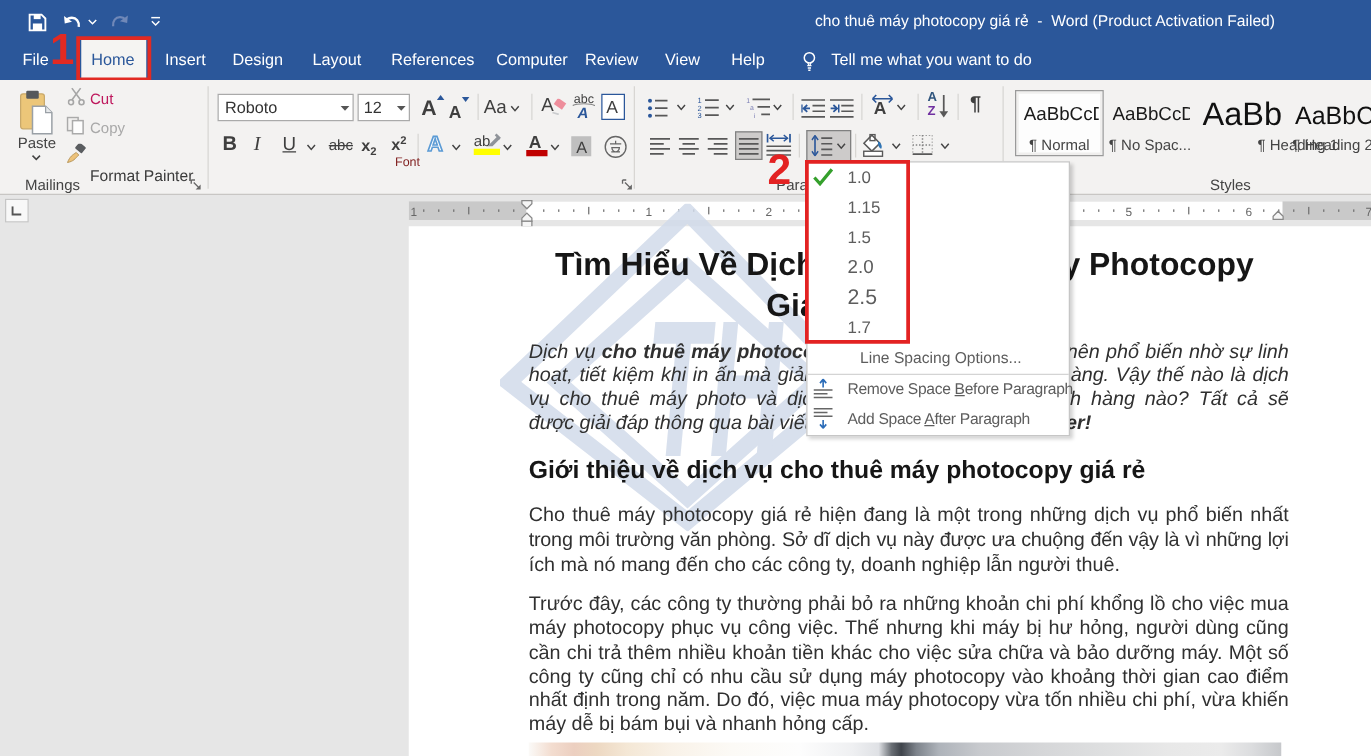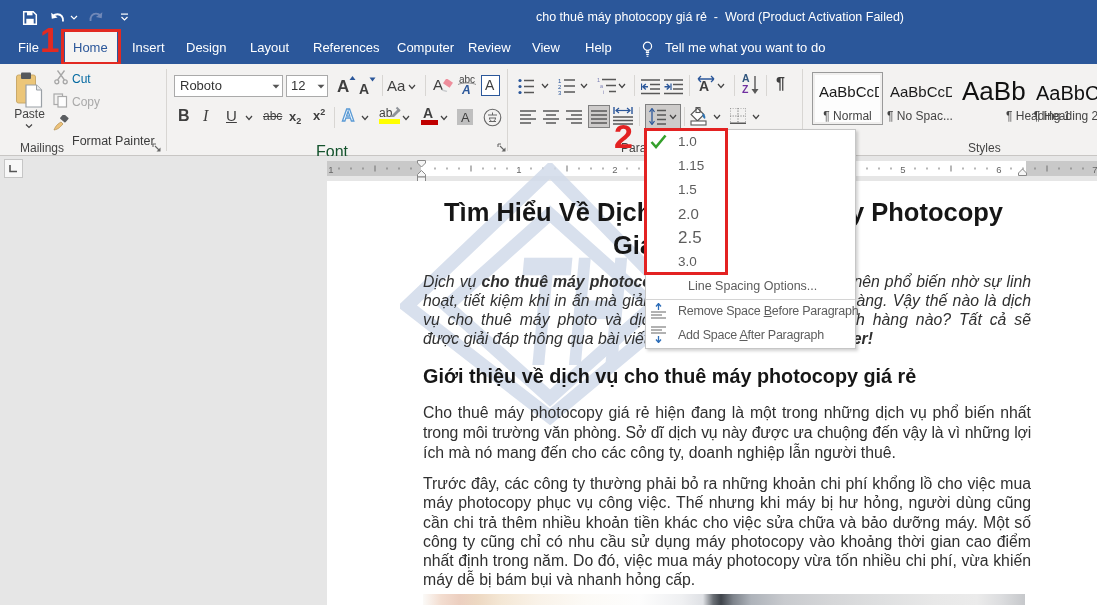--- a/index.html
+++ b/index.html
@@ -29,21 +29,21 @@
 <svg class="a" style="left:88px;top:9px" width="17" height="16" viewBox="0 0 17 16">
  <path d="M2.5 12 C2 7.5 4.5 4.7 8 4.7 C10 4.7 11.5 5.5 12.5 6.7" fill="none" stroke="#7088b8" stroke-width="1.8"></path>
  <path d="M14.3 3.3 L13.7 9.3 L7.9 7.9 Z" fill="#7088b8"></path>
 </svg>
 
 <svg class="a" style="left:120px;top:13px" width="9" height="8" viewBox="0 0 9 8">
  <rect x="1" y="0.5" width="7" height="1.2" fill="#fff"></rect>
  <path d="M1.5 4 L4.5 7 L7.5 4" fill="none" stroke="#fff" stroke-width="1.2"></path>
 </svg>
 
-<div class="a" style="left:420px;top:0;width:600px;text-align:center;color:#fff;font-size:12.5px;line-height:34px">cho thuê máy photocopy giá rẻ&nbsp; - &nbsp;Word (Product Activation Failed)</div>
+<div class="a" style="left:420px;top:0;width:600px;text-align:right;color:#fff;font-size:12.5px;line-height:34px">cho thuê máy photocopy giá rẻ&nbsp; - &nbsp;Word (Product Activation Failed)</div>
 
 <div class="a tabtxt" style="left:18px;top:32px">File</div>
 <div class="a" style="left:65px;top:32px;width:52px;height:32px;background:#f5f4f2"></div>
 <div class="a" style="left:73px;top:32px;width:40px;color:#2b579a;font-size:13px;line-height:31px">Home</div>
 <div class="a" style="left:61px;top:29px;width:60px;height:36px;border:3px solid #e22a22"></div>
 <div class="a" style="left:40px;top:25px;color:#e22a22;font-size:35px;font-weight:bold;line-height:30px">1</div>
 <div class="a tabtxt" style="left:132px;top:32px">Insert</div>
 <div class="a tabtxt" style="left:186px;top:32px">Design</div>
 <div class="a tabtxt" style="left:250px;top:32px">Layout</div>
 <div class="a tabtxt" style="left:313px;top:32px">References</div>
@@ -72,21 +72,21 @@
 <div class="a" style="left:12px;top:107px;width:35px;text-align:center;font-size:12px;color:#444">Paste</div>
 <svg class="a" style="left:25px;top:124px" width="8" height="5" viewBox="0 0 8 5">
     <path d="M1 0.5 L4 3.5 L7 0.5" fill="none" stroke="#444" stroke-width="1.2"></path>
   </svg>
 
 <svg class="a" style="left:54px;top:70px" width="14" height="15" viewBox="0 0 14 15">
  <path d="M3.5 0.5 L10.5 10 M10.5 0.5 L3.5 10" stroke="#a6a6a6" stroke-width="1.3" fill="none"></path>
  <circle cx="2.8" cy="11.8" r="2" fill="none" stroke="#a6a6a6" stroke-width="1.3"></circle>
  <circle cx="11.2" cy="11.8" r="2" fill="none" stroke="#a6a6a6" stroke-width="1.3"></circle>
 </svg>
-<div class="a" style="left:72px;top:72px;font-size:12px;color:#0369a1">Cut</div>
+<div class="a" style="left:72px;top:72px;font-size:12px;color:#be185d">Cut</div>
 
 <svg class="a" style="left:53px;top:93px" width="16" height="15" viewBox="0 0 16 15">
  <rect x="1" y="1" width="8.5" height="10.5" fill="none" stroke="#aaa" stroke-width="1.2"></rect>
  <rect x="5" y="3.5" width="8.5" height="10.5" fill="#fdfdfd" stroke="#aaa" stroke-width="1.2"></rect>
 </svg>
 <div class="a" style="left:72px;top:95px;font-size:12px;color:#a9a9a9">Copy</div>
 
 <svg class="a" style="left:52px;top:115px" width="17" height="17" viewBox="0 0 17 17">
  <rect x="9" y="0" width="7" height="6" rx="1" transform="rotate(40 12 3)" fill="#5a5d60"></rect>
  <path d="M2 15 C4 10 6 9 9 7 L11 9 C8 12 7 14 2 15 Z" fill="#edc27a" stroke="#b9985c" stroke-width="0.8"></path>
@@ -172,21 +172,21 @@
     <path d="M1 1 L4 4.5 L7 1" fill="none" stroke="#444" stroke-width="1.2"></path>
   </svg>
 
 <div class="a" style="left:457px;top:109px;width:16px;height:16px;background:#bfbfbf"></div>
 <div class="a" style="left:461px;top:110px;font-size:13px;color:#3f3f3f">A</div>
 
 <svg class="a" style="left:483px;top:108px" width="19" height="19" viewBox="0 0 19 19">
  <circle cx="9.5" cy="9.5" r="8.3" fill="none" stroke="#666" stroke-width="1.1"></circle>
  <path d="M5 7 H14 M9.5 4.5 V7 M6 10 H13 M6 13.5 H13 M6.5 10 C6.5 12 8 13.5 9.5 13.5 M12.5 10 C12.5 12 11 13.5 9.5 13.5" stroke="#666" stroke-width="1" fill="none"></path>
 </svg>
-<div class="a" style="left:316px;top:143px;font-size:16px;color:#14532d">Font</div>
+<div class="a" style="left:316px;top:125px;font-size:10px;color:#7f1d1d">Font</div>
 <svg class="a" style="left:497px;top:143px" width="10" height="10" viewBox="0 0 10 10">
  <path d="M1 1 H4 M1 1 V4 M3 3 L7.5 7.5" stroke="#666" stroke-width="1.1" fill="none"></path>
  <path d="M8.5 4.5 V8.5 H4.5 Z" fill="#666"></path>
 </svg>
 
 <svg class="a" style="left:518px;top:78px" width="17" height="17" viewBox="0 0 17 17">
  <circle cx="2" cy="2.5" r="1.6" fill="#2b579a"></circle>
     <circle cx="2" cy="8.5" r="1.6" fill="#2b579a"></circle>
     <circle cx="2" cy="14.5" r="1.6" fill="#2b579a"></circle>
  <path d="M6 2.5 H16 M6 8.5 H16 M6 14.5 H16" stroke="#585858" stroke-width="1.4"></path>
@@ -430,21 +430,21 @@
   </div>
 <div class="a" style="left:423px;top:594px;width:602px;height:11px;background:linear-gradient(to right,#fbfaf8 0%,#f3ddd0 3%,#eccfc0 6%,#edd8c2 9%,#f4e7d5 13%,#f9f2e8 19%,#fcfaf6 27%,#fdfdfd 36%,#eff0f2 43%,#dfe1e5 46.5%,#6a6f75 48.2%,#3f444b 49.5%,#7d838b 51.5%,#aeb3ba 54.5%,#c8cace 60%,#d5d6d8 68%,#dedfe0 76%,#e8e8e8 85%,#ebebeb 92%,#dcdddf 96%,#c6c8cb 100%)"></div>
 
 <div class="a" style="left:645px;top:129px;width:211px;height:219.5px;background:#fff;border:1px solid #c6c6c6;box-shadow:2px 2px 3px rgba(0,0,0,0.18);z-index:50"></div>
 <div class="a" style="left:645px;top:129px;width:211px;z-index:51;font-size:12.5px;color:#5d5d5d;white-space:nowrap">
  <div style="height:24px;line-height:24px;padding-left:33px;font-size:13.5px;margin-top:1px">1.0</div>
  <div style="height:24px;line-height:24px;padding-left:33px;font-size:13.5px">1.15</div>
  <div style="height:24px;line-height:24px;padding-left:33px;font-size:13.5px">1.5</div>
  <div style="height:24px;line-height:24px;padding-left:33px;font-size:15px">2.0</div>
  <div style="height:24px;line-height:24px;padding-left:33px;font-size:17px">2.5</div>
- <div style="height:24px;line-height:24px;padding-left:33px;font-size:13.5px">3.0</div>
+ <div style="height:24px;line-height:24px;padding-left:33px;font-size:13.5px">1.7</div>
  <div style="height:25px;line-height:25px;padding-left:43px">Line Spacing Options...</div>
  <div style="height:1px;background:#d4d4d4;margin:0 1px"></div>
  <div style="height:23px;line-height:23px;padding-left:33px;letter-spacing:-0.25px">Remove Space <u>B</u>efore Paragraph</div>
  <div style="height:24px;line-height:24px;padding-left:33px;letter-spacing:-0.25px">Add Space <u>A</u>fter Paragraph</div>
 </div>
 <svg class="a" style="left:650px;top:134px;z-index:52" width="17" height="15" viewBox="0 0 17 15">
  <path d="M1.5 8 L6 13 L15.5 1.5" fill="none" stroke="#35a02c" stroke-width="2.6"></path>
 </svg>
 <svg class="a" style="left:650px;top:303px;z-index:52" width="17" height="17" viewBox="0 0 17 17">
  <path d="M8.5 7 V1 M6 3.5 L8.5 0.5 L11 3.5" fill="none" stroke="#2b6cb8" stroke-width="1.3"></path>

